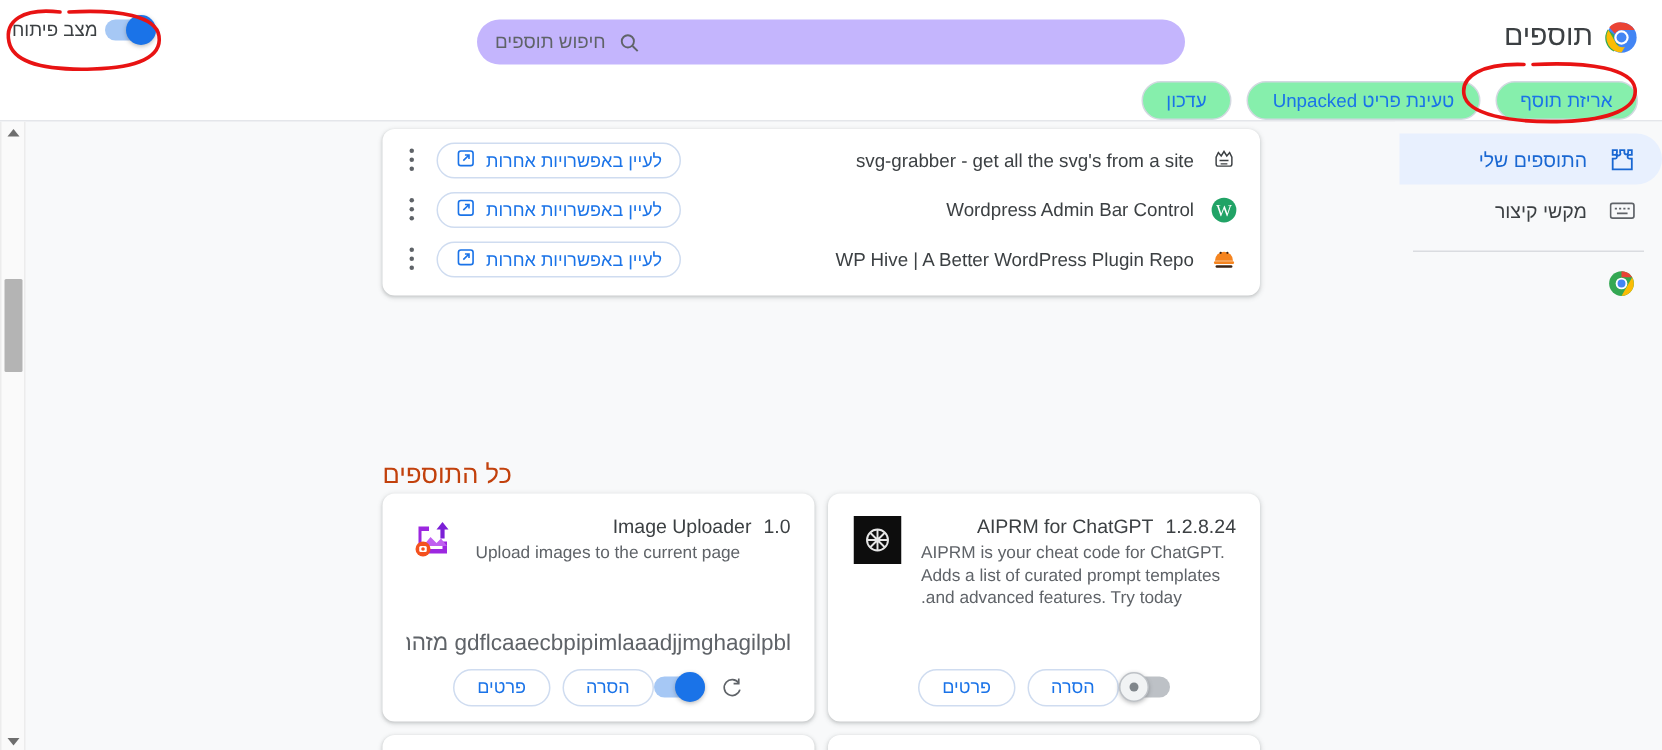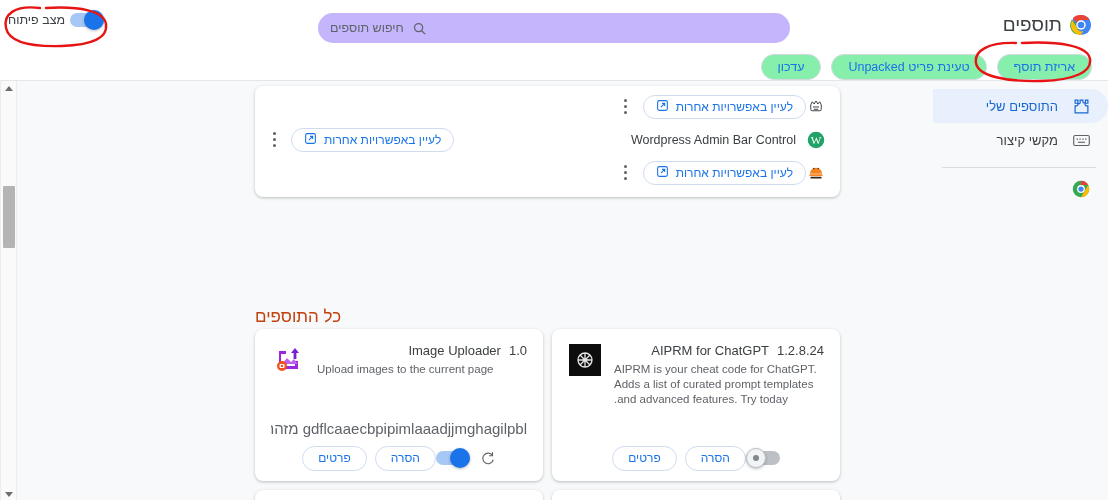--- a/index.html
+++ b/index.html
@@ -299,20 +299,21 @@
       <div class="top-card">
 
         <div class="tc-row">
           <span class="tc-ico">
             <svg width="18" height="18" viewBox="0 0 24 24" fill="none" stroke="#3c4043" stroke-width="1.3">
               <path d="M5 9l2-4 2.5 3L12 4l2.5 4L17 5l2 4v6a2 2 0 0 1-2 2H7a2 2 0 0 1-2-2z"></path>
               <line x1="8" y1="12" x2="16" y2="12"></line>
                 <line x1="9" y1="15" x2="15" y2="15"></line>
             </svg>
           </span>
+          <span class="tc-name">svg-grabber - get all the svg's from a site</span>
           <span class="tc-btn">
             <span>לעיין באפשרויות אחרות</span>
             <span>
               <svg width="13" height="13" viewBox="0 0 24 24" fill="none" stroke="#1a73e8" stroke-width="2">
                 <rect x="3" y="3" width="18" height="18" rx="3"></rect>
                   <path d="M9 15L16 8M11 8h5v5"></path>
               </svg>
             </span>
           </span>
           <span class="kebab">
@@ -349,20 +350,21 @@
         <div class="tc-row">
           <span class="tc-ico">
             <svg width="18" height="18" viewBox="0 0 24 24">
               <path d="M4 13a8 8 0 0 1 16 0z" fill="#f5841f"></path>
               <rect x="3" y="13.5" width="18" height="2.6" rx="1.3" fill="#f5841f"></rect>
               <rect x="4.5" y="17" width="15" height="2.4" rx="1.2" fill="#3c2415"></rect>
               <circle cx="9" cy="6" r="1" fill="#3c2415"></circle>
                 <circle cx="15" cy="6" r="1" fill="#3c2415"></circle>
             </svg>
           </span>
+          <span class="tc-name">WP Hive | A Better WordPress Plugin Repo</span>
           <span class="tc-btn">
             <span>לעיין באפשרויות אחרות</span>
             <span>
               <svg width="13" height="13" viewBox="0 0 24 24" fill="none" stroke="#1a73e8" stroke-width="2">
                 <rect x="3" y="3" width="18" height="18" rx="3"></rect>
                   <path d="M9 15L16 8M11 8h5v5"></path>
               </svg>
             </span>
           </span>
           <span class="kebab">

